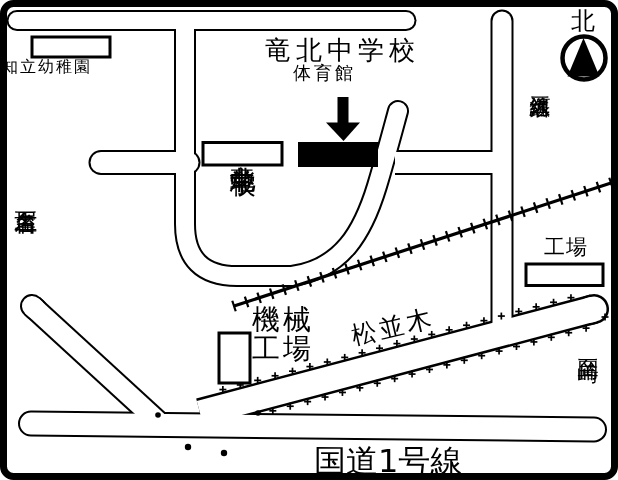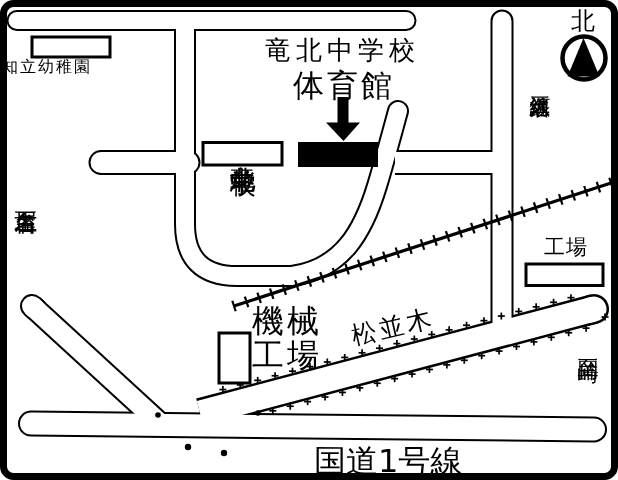--- a/index.html
+++ b/index.html
@@ -183,33 +183,33 @@
       <rect x="337.5" y="97" width="11" height="26" fill="#000"></rect>
       <polygon points="326,122.5 360,122.5 343.5,141" fill="#000"></polygon>
     </g>
 
     <rect x="3.5" y="3.5" width="611" height="473" rx="10" fill="none" stroke="#000" stroke-width="7"></rect>
   </svg>
 
   <div class="lbl" style="left:2px;top:59px;font-size:16px;letter-spacing:2px;">知立幼稚園</div>
 
   <div class="lbl" style="left:265px;top:37px;font-size:26px;letter-spacing:5px;">竜北中学校</div>
-  <div class="lbl" style="left:293px;top:72px;font-size:31px;letter-spacing:3px;font-family:Liberation Mono, monospace;">体育館</div>
+  <div class="lbl" style="left:293px;top:64px;font-size:18px;letter-spacing:3px;">体育館</div>
 
   <div class="lbl vert" style="left:229px;top:144px;font-size:26px;letter-spacing:1.5px;">竜北中学校</div>
 
   <div class="lbl vert" style="left:529px;top:80px;font-size:21px;">名鉄三河線</div>
 
   <div class="lbl vert" style="left:14px;top:193px;font-size:23px;">至名古屋</div>
 
   <div class="lbl vert" style="left:577px;top:342px;font-size:21px;letter-spacing:2px;">至岡崎</div>
 
   <div class="lbl" style="left:544px;top:236px;font-size:21px;letter-spacing:1px;">工場</div>
 
-  <div class="lbl" style="left:252px;top:305px;font-size:32px;letter-spacing:3px;">
+  <div class="lbl" style="left:252px;top:305px;font-size:28px;letter-spacing:3px;">
     <span style="display:block">機械</span>
     <span style="display:block">工場</span>
   </div>
 
   <div class="lbl" style="left:349px;top:324px;font-size:25px;letter-spacing:3px;transform:rotate(-13deg);transform-origin:0 0;">松並木</div>
 
   <div class="lbl" style="left:314px;top:445px;font-size:32px;">国道1号線</div>
 
   <div class="lbl" style="left:571px;top:9px;font-size:24px;">北</div>
 </div>

